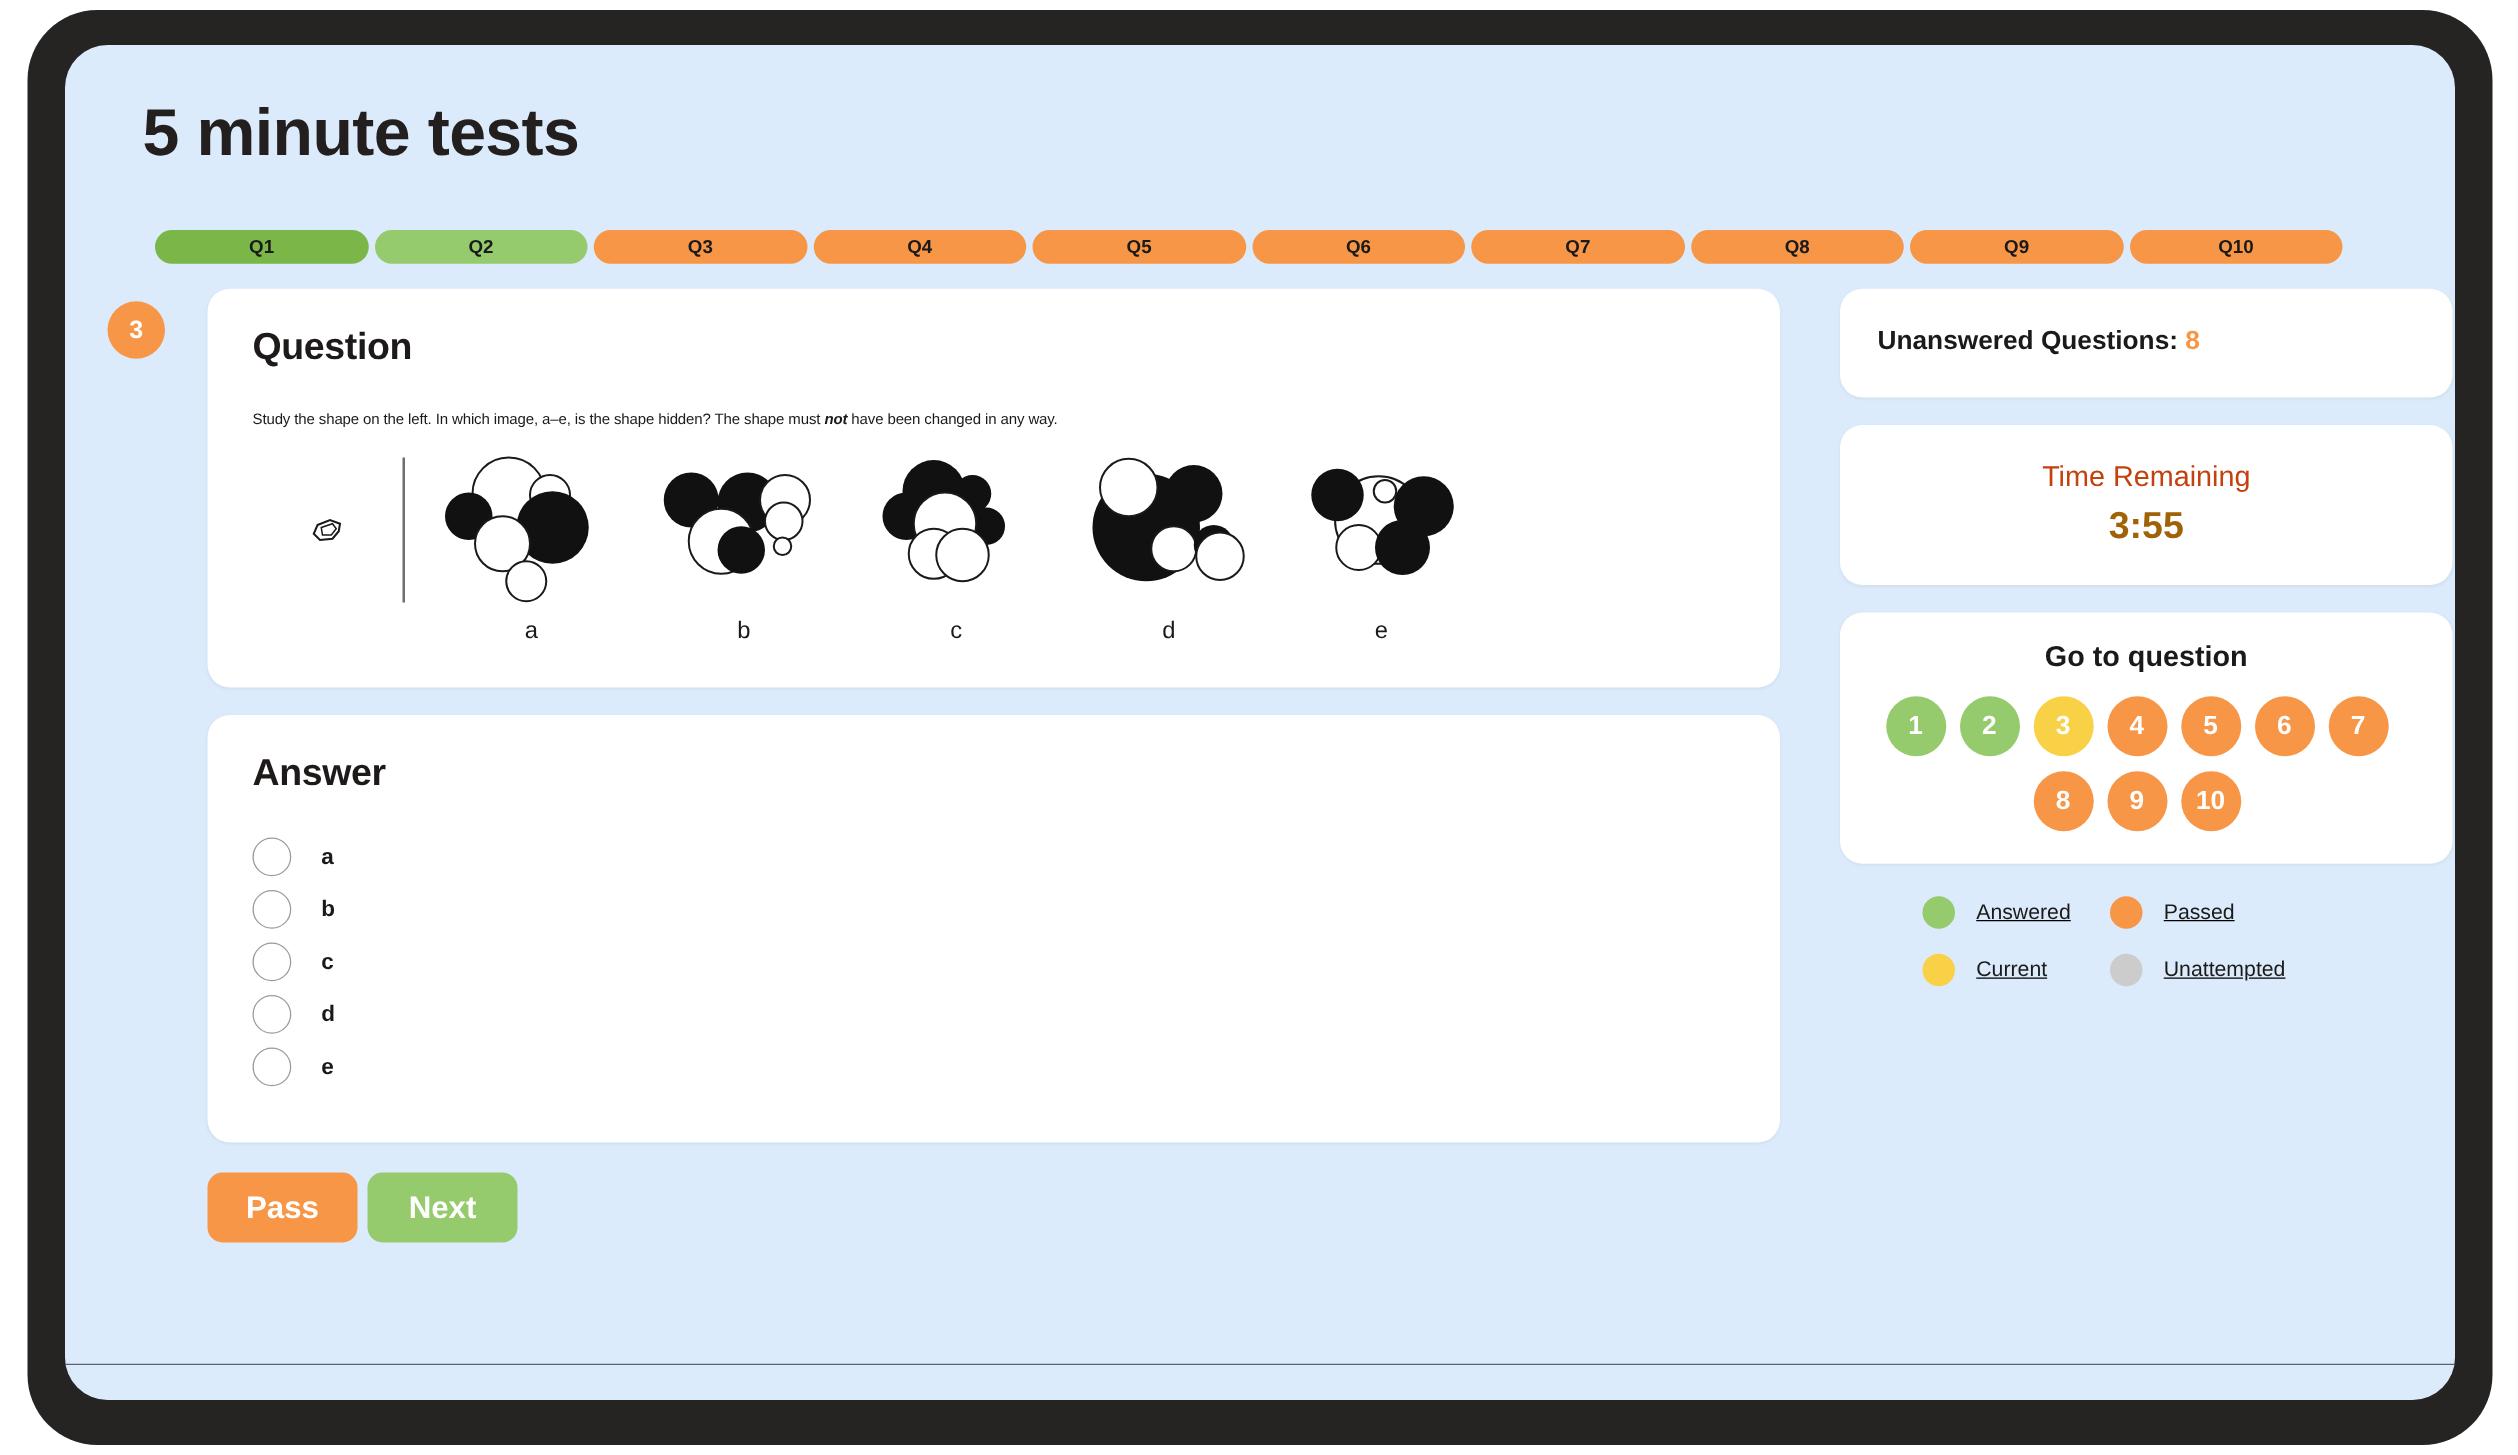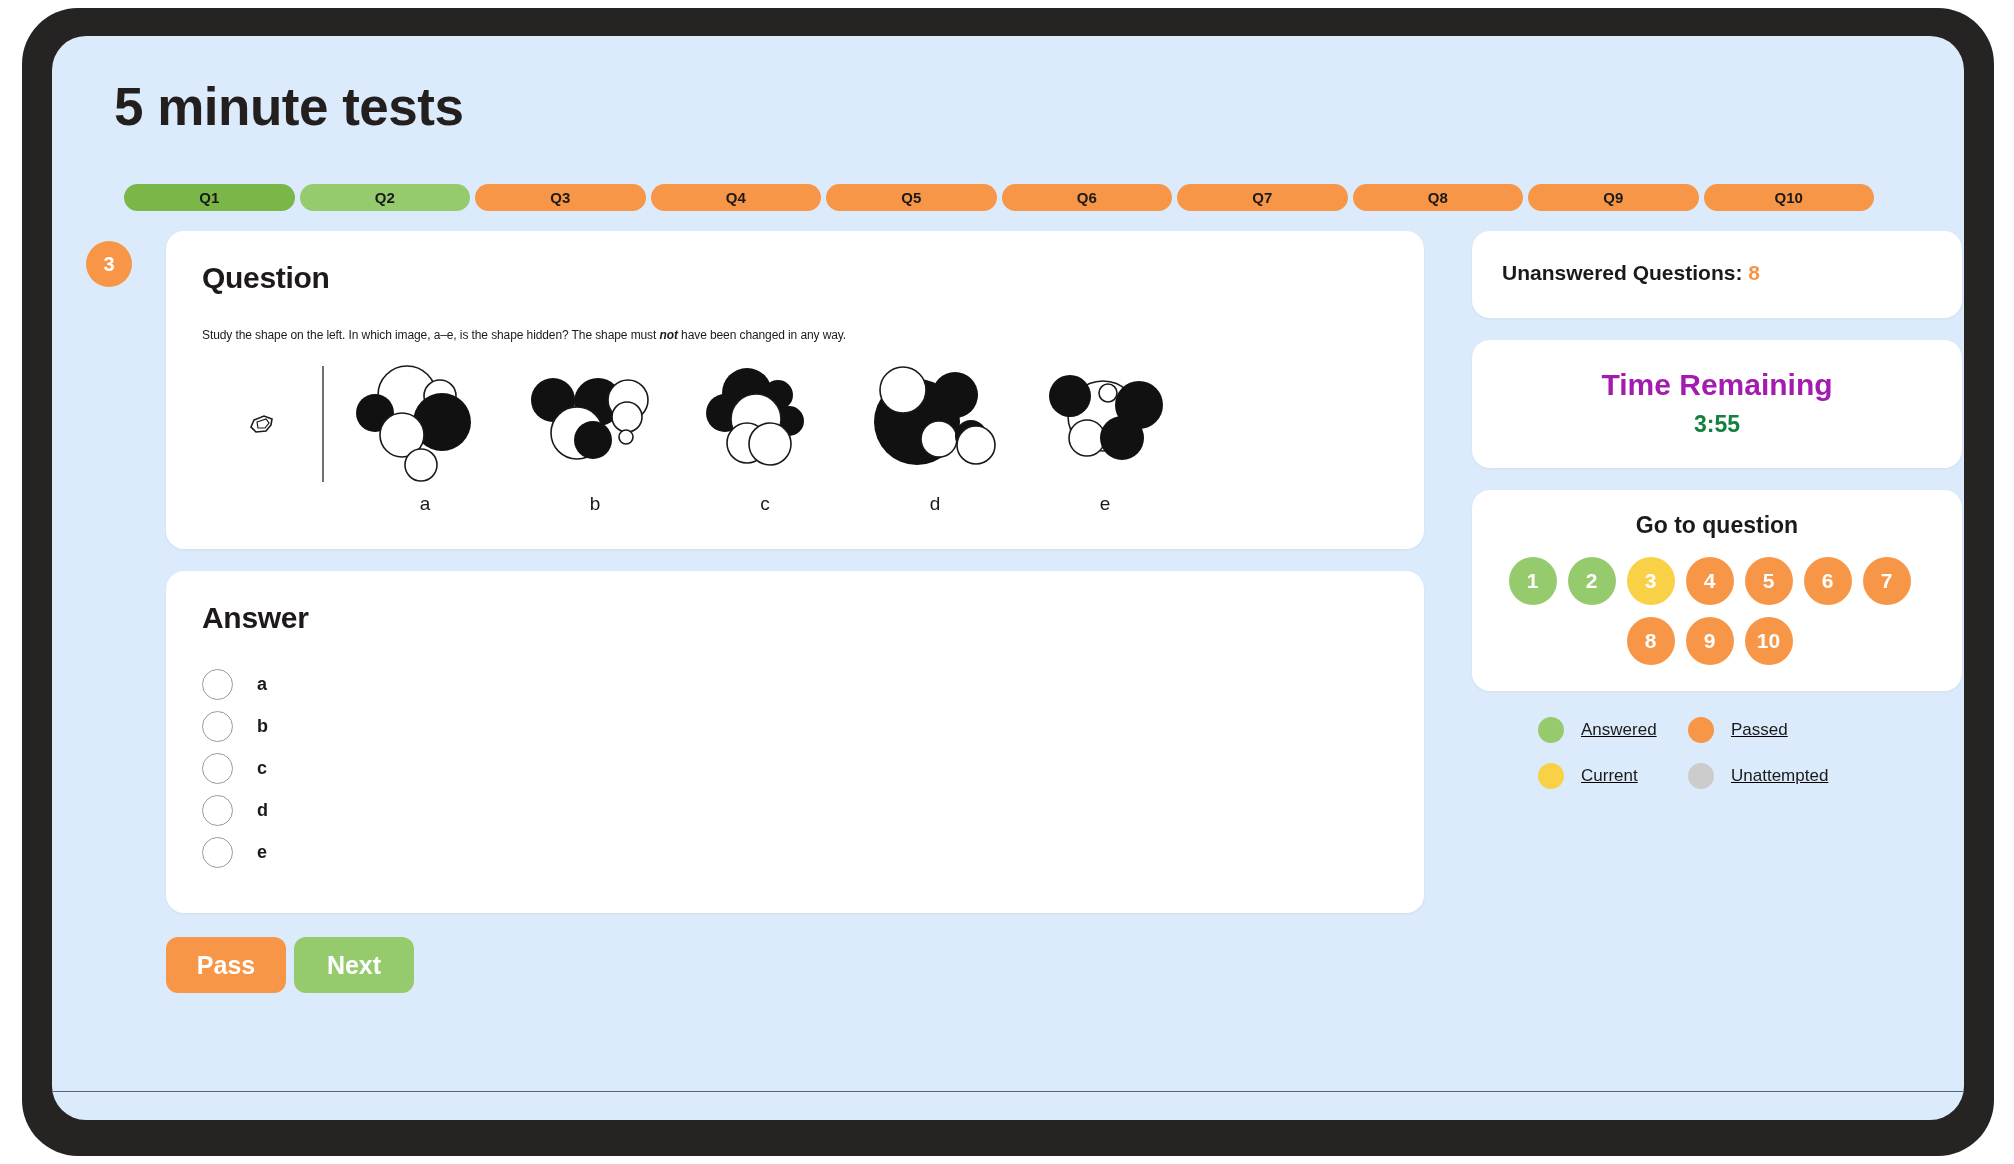--- a/index.html
+++ b/index.html
@@ -222,29 +222,29 @@
     line-height: 1.55;
   }
   .stat-line .num { color: #f79646; }
 
   .timer-card {
     margin-top: 22px;
     padding: 28px 20px 30px 20px;
     text-align: center;
   }
   .timer-title {
-    font-size: 30px;
-    font-weight: bold;
-    color: #a21caf;
+    font-size: 23px;
+    font-weight: normal;
+    color: #c2410c;
   }
   .timer-value {
     margin-top: 9px;
-    font-size: 23px;
-    font-weight: bold;
-    color: #15803d;
+    font-size: 30px;
+    font-weight: bold;
+    color: #a16207;
   }
 
   .goto-card {
     margin-top: 22px;
     padding: 22px 28px 26px 28px;
   }
   .goto-title {
     text-align: center;
     font-size: 23px;
     font-weight: bold;

